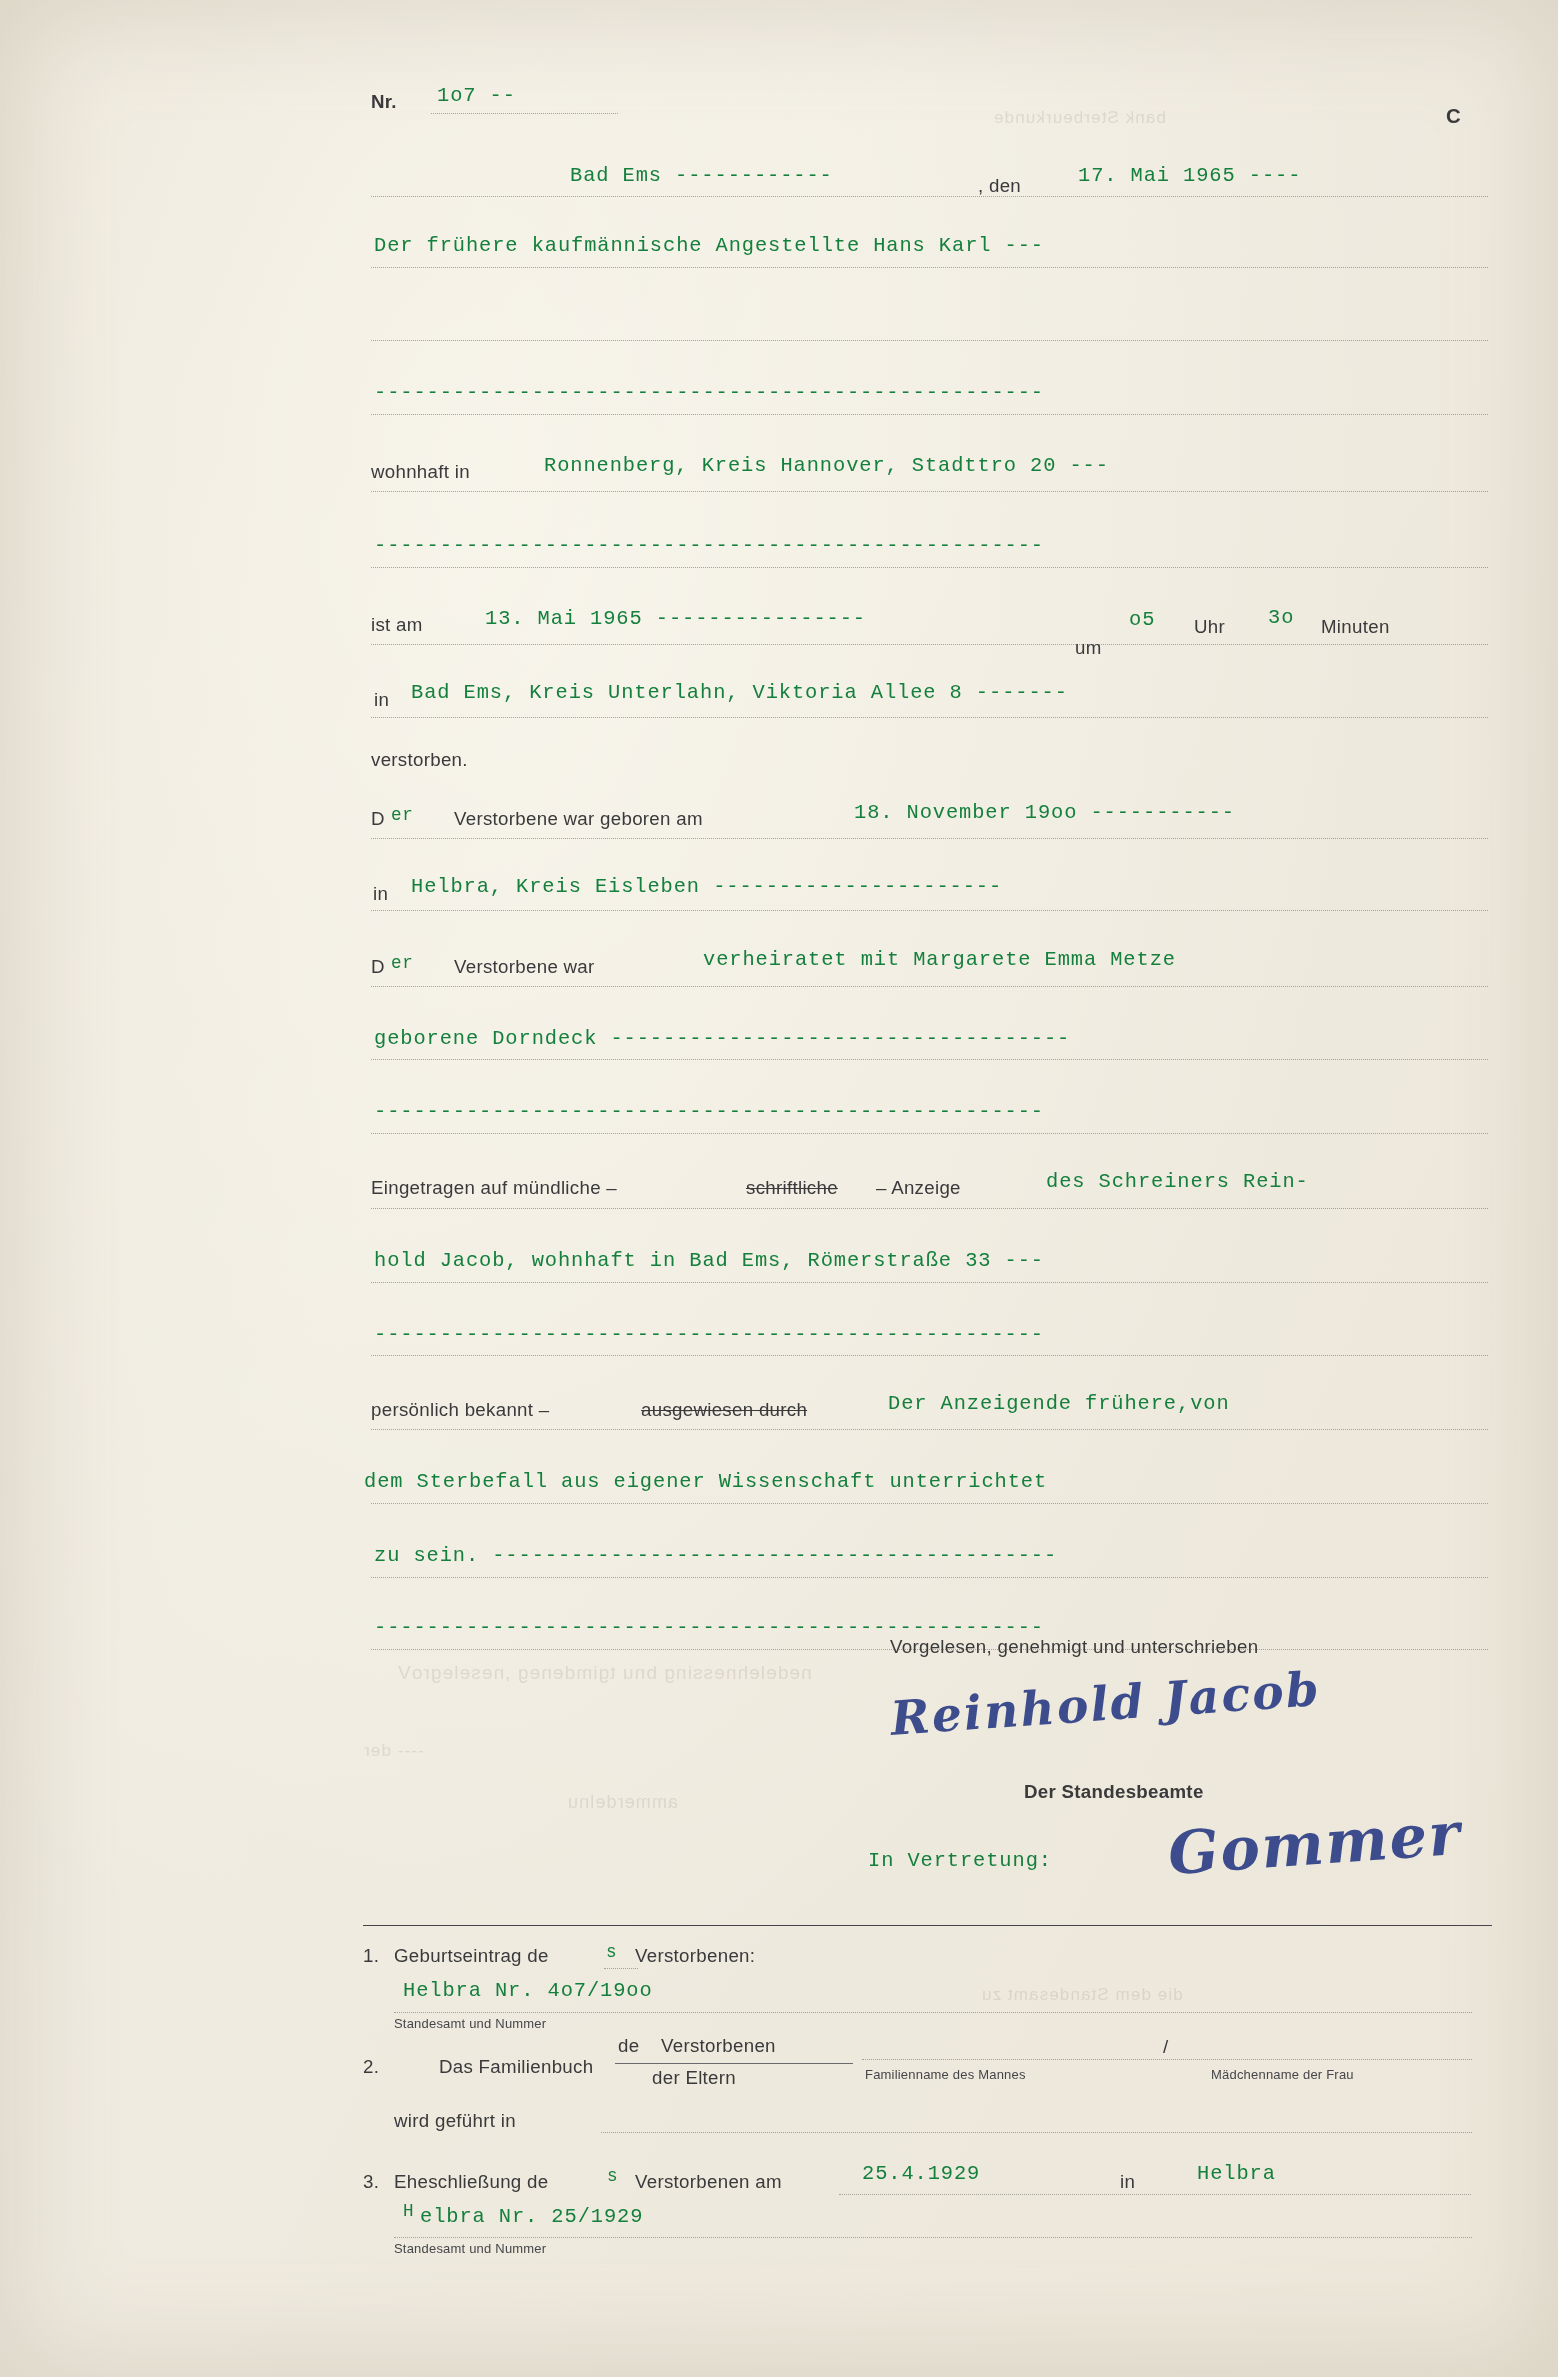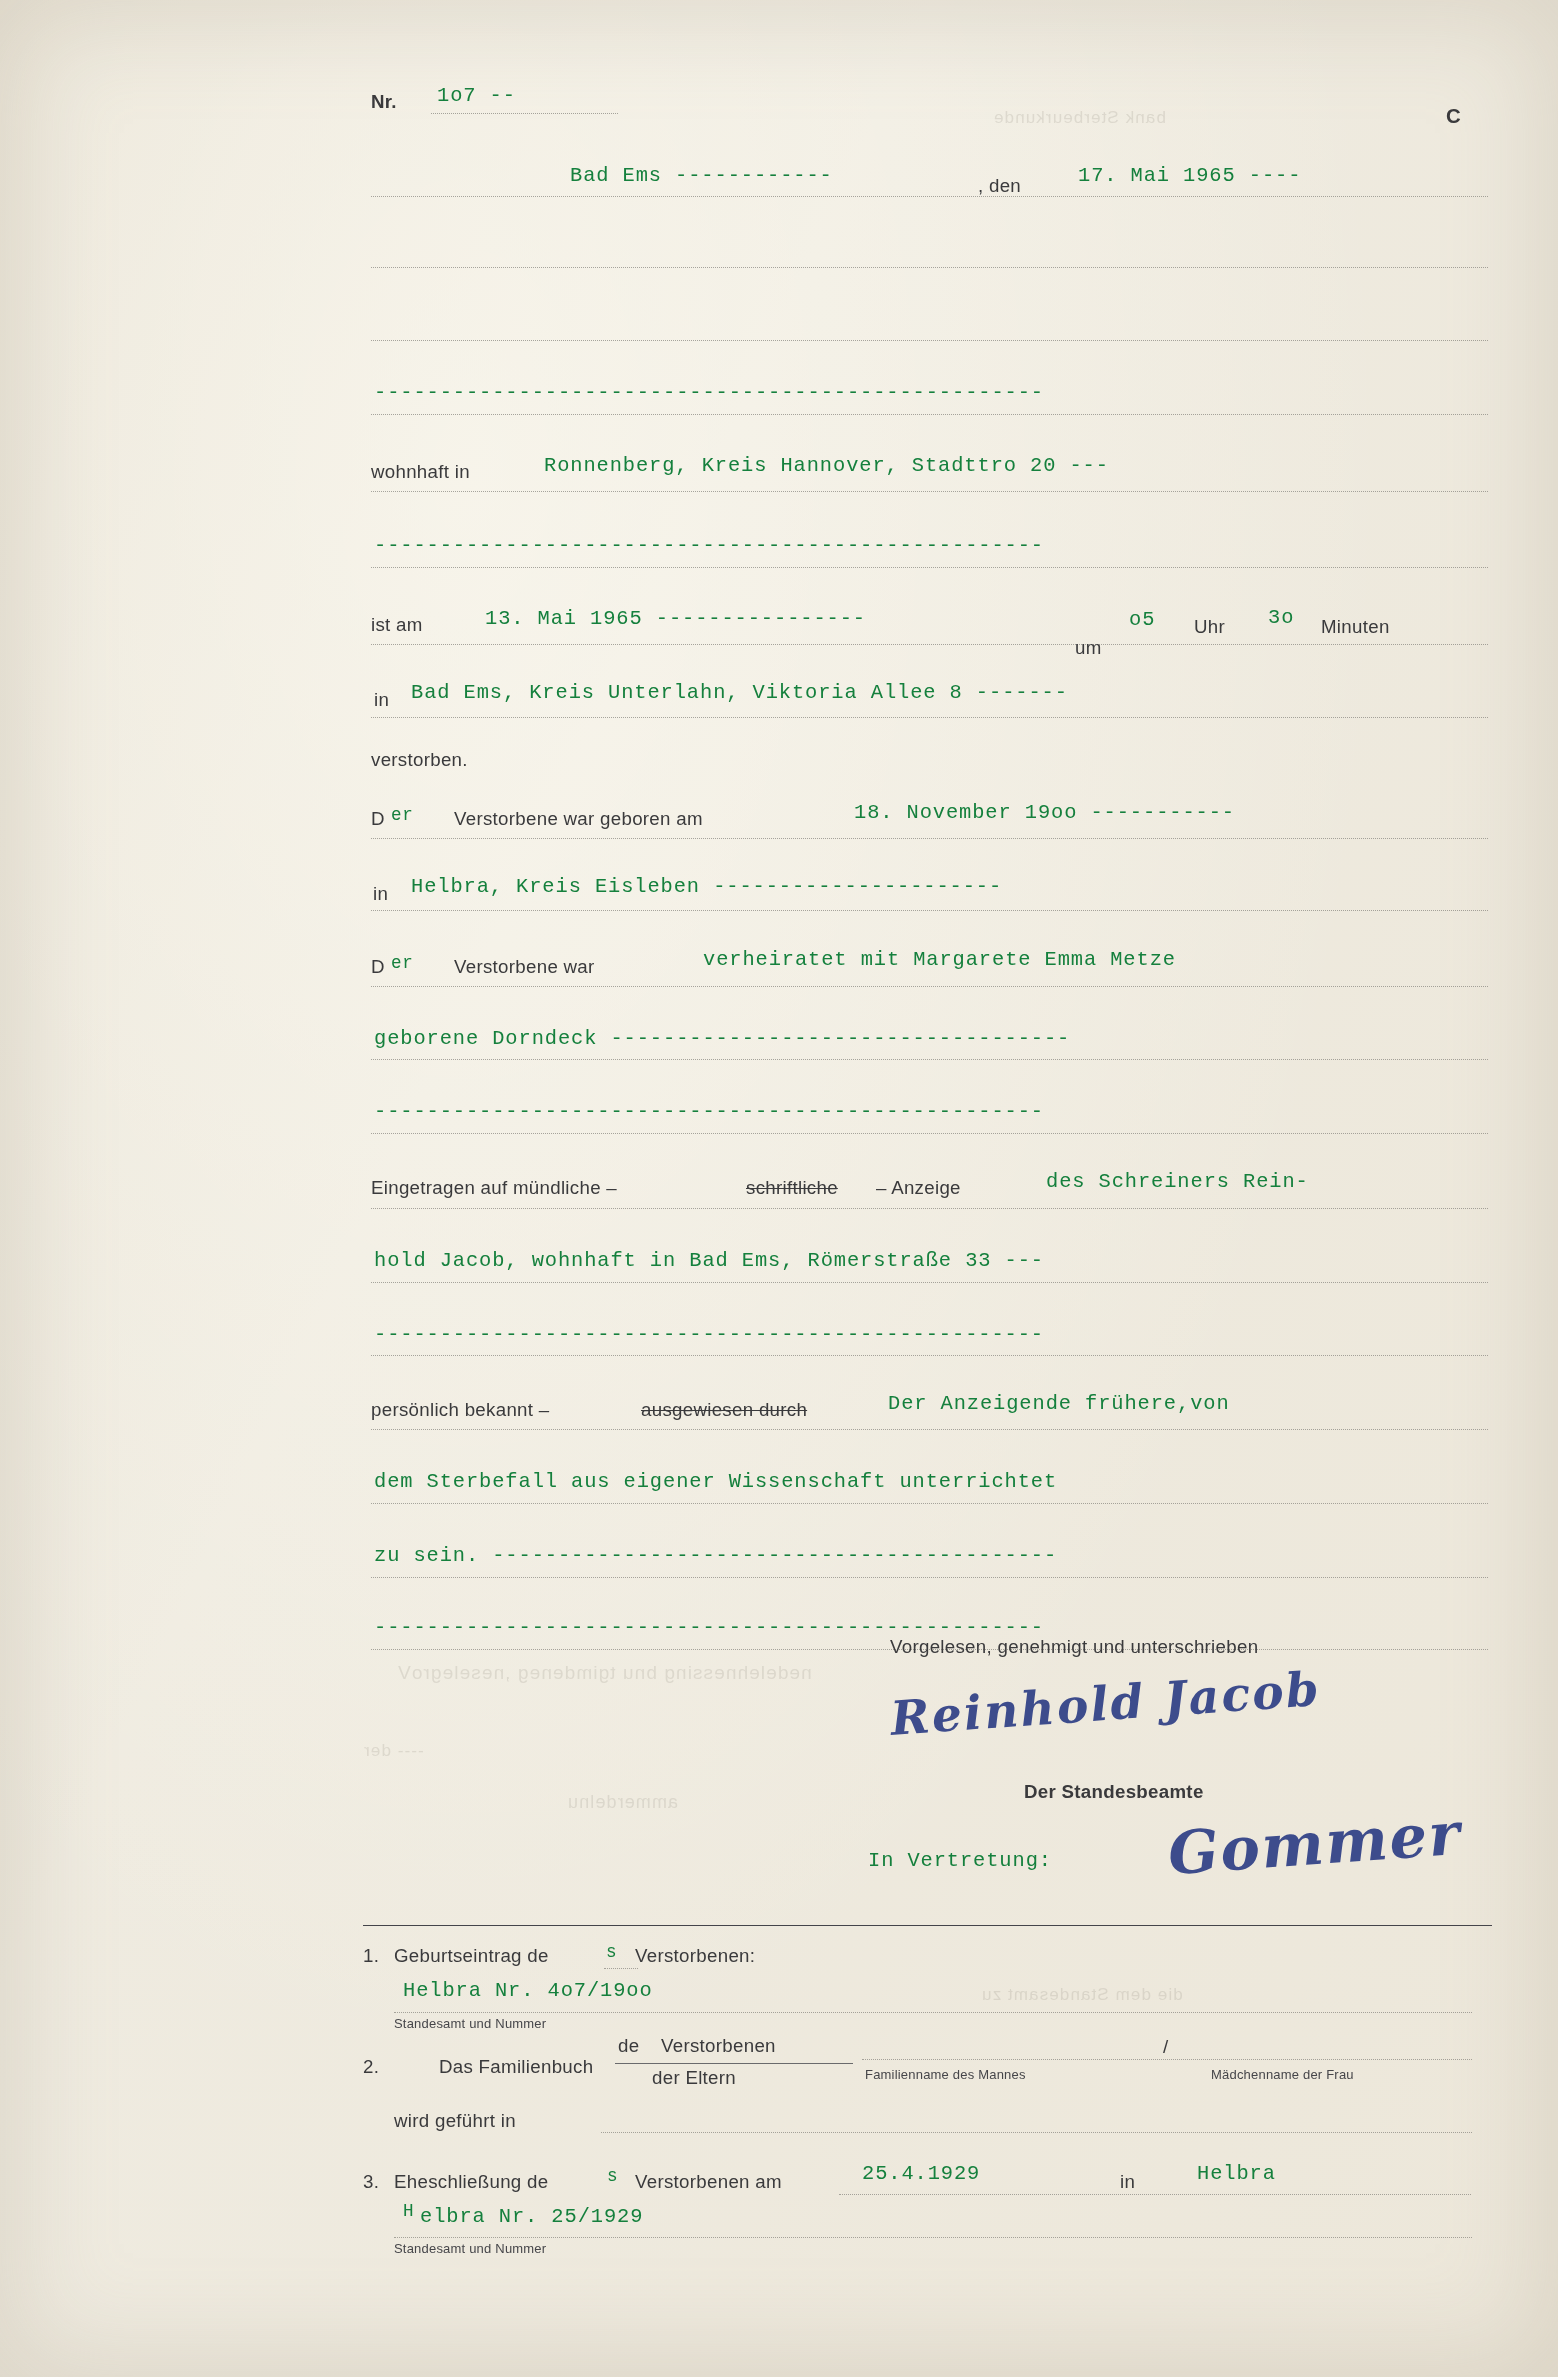--- a/index.html
+++ b/index.html
@@ -130,20 +130,21 @@
     <div class="abs typed" style="left:437px; top:84px;">1o7 --</div>
     <div class="rule" style="left:431px; top:113px; width:187px;"></div>
     <div class="abs printed bold" style="left:1446px; top:105px; font-size:20.4px;">C</div>
 
     <div class="rule" style="left:371px; top:196px; width:1117px;"></div>
     <div class="abs typed" style="left:570px; top:164px;">Bad Ems ------------</div>
     <div class="abs printed" style="left:978px; top:175px;">, den</div>
     <div class="abs typed" style="left:1078px; top:164px;">17. Mai 1965 ----</div>
 
     <div class="rule" style="left:371px; top:267px; width:1117px;"></div>
+    <div class="abs typed" style="left:374px; top:234px;">Der frühere kaufmännische Angestellte Hans Karl ---</div>
 
     <div class="rule" style="left:371px; top:340px; width:1117px;"></div>
 
     <div class="rule" style="left:371px; top:414px; width:1117px;"></div>
     <div class="abs typed" style="left:374px; top:381px;">---------------------------------------------------</div>
 
     <div class="rule" style="left:371px; top:491px; width:1117px;"></div>
     <div class="abs printed" style="left:371px; top:461px;">wohnhaft in</div>
     <div class="abs typed" style="left:544px; top:454px;">Ronnenberg, Kreis Hannover, Stadttro 20 ---</div>
 
@@ -198,21 +199,21 @@
 
     <div class="rule" style="left:371px; top:1355px; width:1117px;"></div>
     <div class="abs typed" style="left:374px; top:1323px;">---------------------------------------------------</div>
 
     <div class="rule" style="left:371px; top:1429px; width:1117px;"></div>
     <div class="abs printed" style="left:371px; top:1399px;">persönlich bekannt –</div>
     <div class="abs printed strike" style="left:641px; top:1399px;">ausgewiesen durch</div>
     <div class="abs typed" style="left:888px; top:1392px;">Der Anzeigende frühere,von</div>
 
     <div class="rule" style="left:371px; top:1503px; width:1117px;"></div>
-    <div class="abs typed" style="left:374px; top:1470px;">dem Sterbefall aus eigener Wissenschaft unterrichtet</div>
+    <div class="abs typed" style="left:364px; top:1470px;">dem Sterbefall aus eigener Wissenschaft unterrichtet</div>
 
     <div class="rule" style="left:371px; top:1577px; width:1117px;"></div>
     <div class="abs typed" style="left:374px; top:1544px;">zu sein. -------------------------------------------</div>
 
     <div class="rule" style="left:371px; top:1649px; width:1117px;"></div>
     <div class="abs typed" style="left:374px; top:1616px;">---------------------------------------------------</div>
 
     <div class="abs printed" style="left:890px; top:1636px;">Vorgelesen, genehmigt und unterschrieben</div>
 
     <div class="sig sig1" style="left:890px; top:1676px;">Reinhold Jacob</div>

